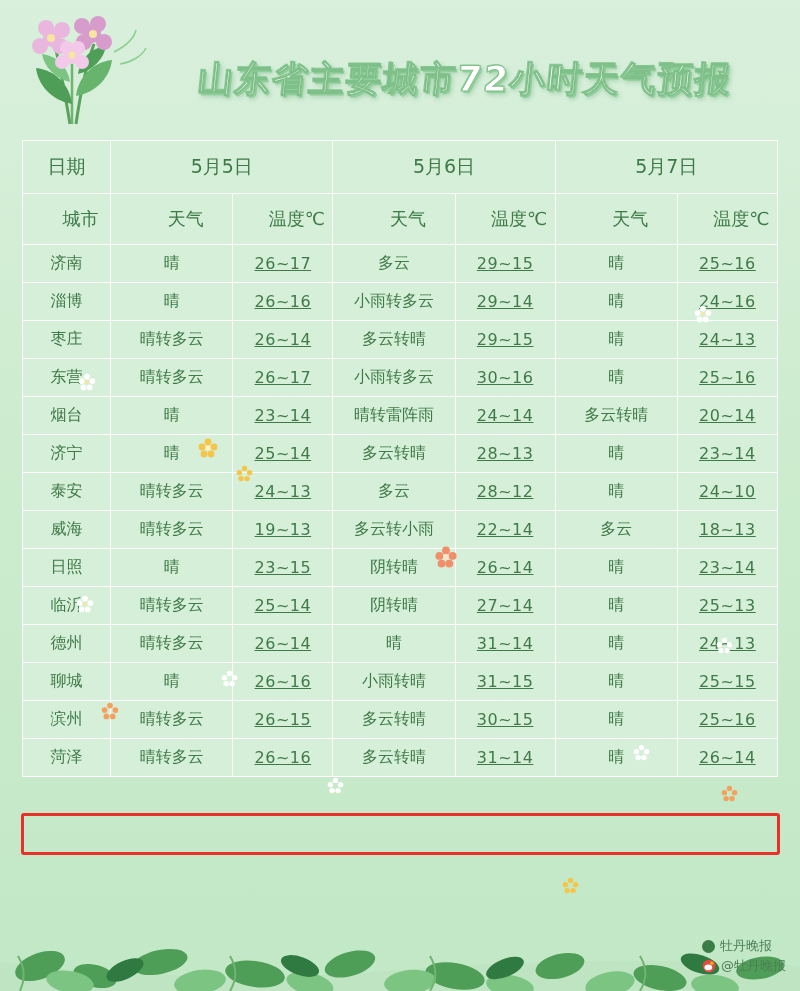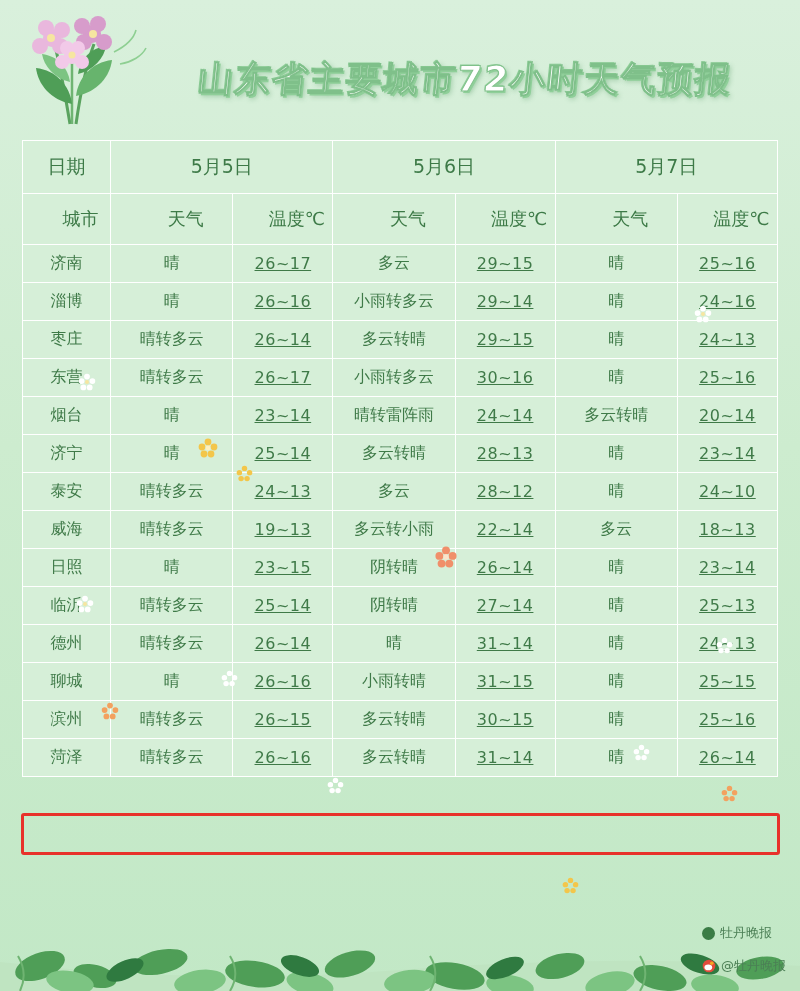--- a/index.html
+++ b/index.html
@@ -130,21 +130,20 @@
     flex-direction: column;
     align-items: flex-start;
     gap: 2px;
   }
   .credit-line {
     display: flex;
     align-items: center;
     font-size: 13px;
     color: #4b7f55;
     font-family: "DejaVu Sans", sans-serif;
-    margin-top: 13px;
   }
   .credit-line .dot {
     width: 13px;
     height: 13px;
     border-radius: 50%;
     background: #3a7c45;
     margin-right: 5px;
     display: inline-block;
     position: relative;
   }

